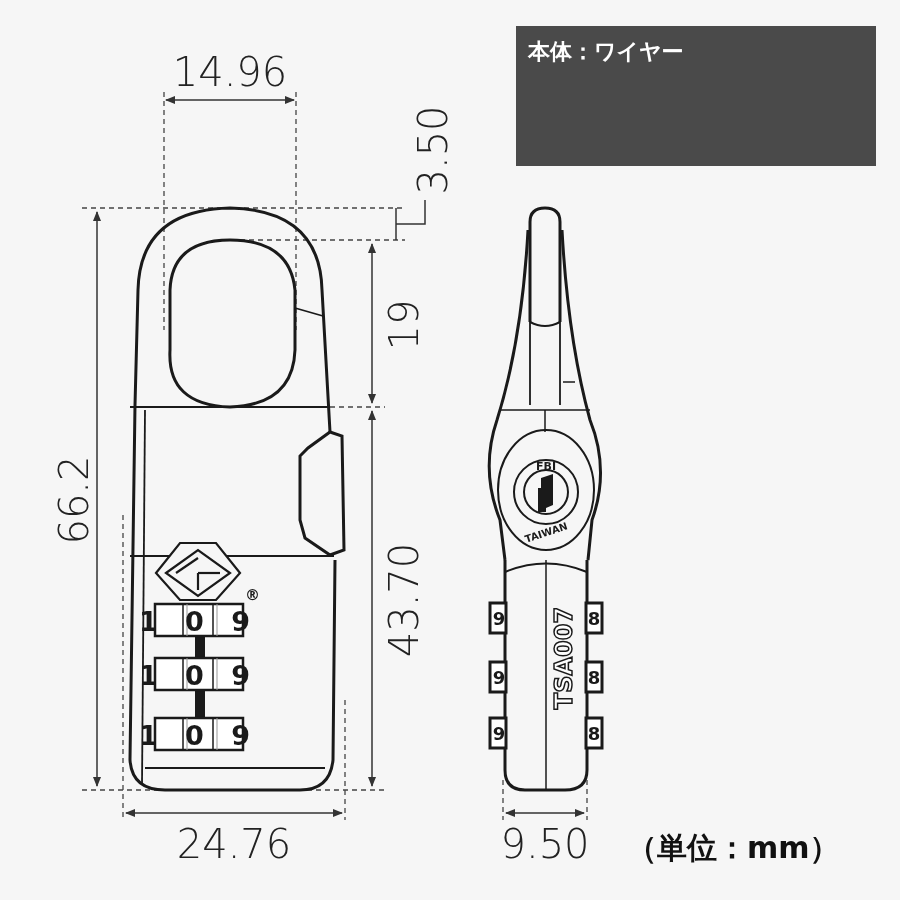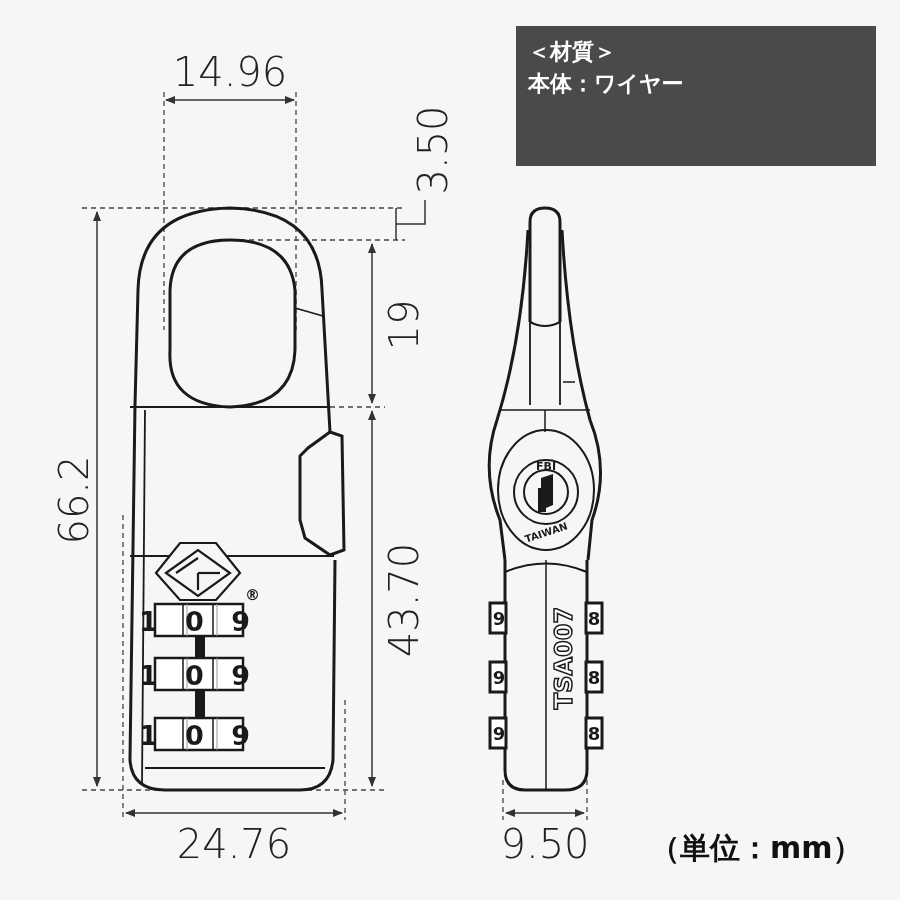--- a/index.html
+++ b/index.html
@@ -3,21 +3,21 @@
 <meta charset="utf-8">
 <style>
   html, body { margin:0; padding:0; }
   body { width:900px; height:900px; background:#f6f6f6; position:relative; overflow:hidden;
          font-family:"DejaVu Sans", sans-serif; color:#222; }
   svg.drawing { position:absolute; left:0; top:0; width:900px; height:900px; }
   .dim { font-family:"DejaVu Sans", sans-serif; font-size:40px; fill:#222; font-weight:300; }
   .material-box { position:absolute; left:516px; top:26px; width:360px; height:140px; background:#4a4a4a;
                   color:#fff; box-sizing:border-box; padding:10px 12px; font-size:22px; font-weight:bold; line-height:32px; }
   .material-box div { white-space:nowrap; }
-  .unit { position:absolute; left:650px; top:828px; font-size:30px; font-weight:bold; color:#111; white-space:nowrap; }
+  .unit { position:absolute; left:627px; top:828px; font-size:30px; font-weight:bold; color:#111; white-space:nowrap; }
 </style>
 </head>
 <body>
 
 <svg class="drawing" viewBox="0 0 900 900">
   <defs>
     <marker id="arr" markerWidth="10" markerHeight="10" refX="9" refY="5" orient="auto" markerUnits="userSpaceOnUse">
       <path d="M0,1 L10,5 L0,9 Z" fill="#333"></path>
     </marker>
     <marker id="arrs" markerWidth="10" markerHeight="10" refX="1" refY="5" orient="auto" markerUnits="userSpaceOnUse">
@@ -150,17 +150,16 @@
     <text x="594" y="625">8</text>
     <text x="499" y="684">9</text>
     <text x="594" y="684">8</text>
     <text x="499" y="740">9</text>
     <text x="594" y="740">8</text>
   </g>
   <text transform="translate(572,658) rotate(-90)" font-size="24" font-weight="bold" text-anchor="middle" fill="#fff" stroke="#1a1a1a" stroke-width="1.5">TSA007</text>
 </svg>
 
 <div class="material-box">
-  <div>＜材質＞</div>
   <div>本体：ワイヤー</div>
 </div>
 
 <div class="unit">（単位：mm）</div>
 
 </body></html>

